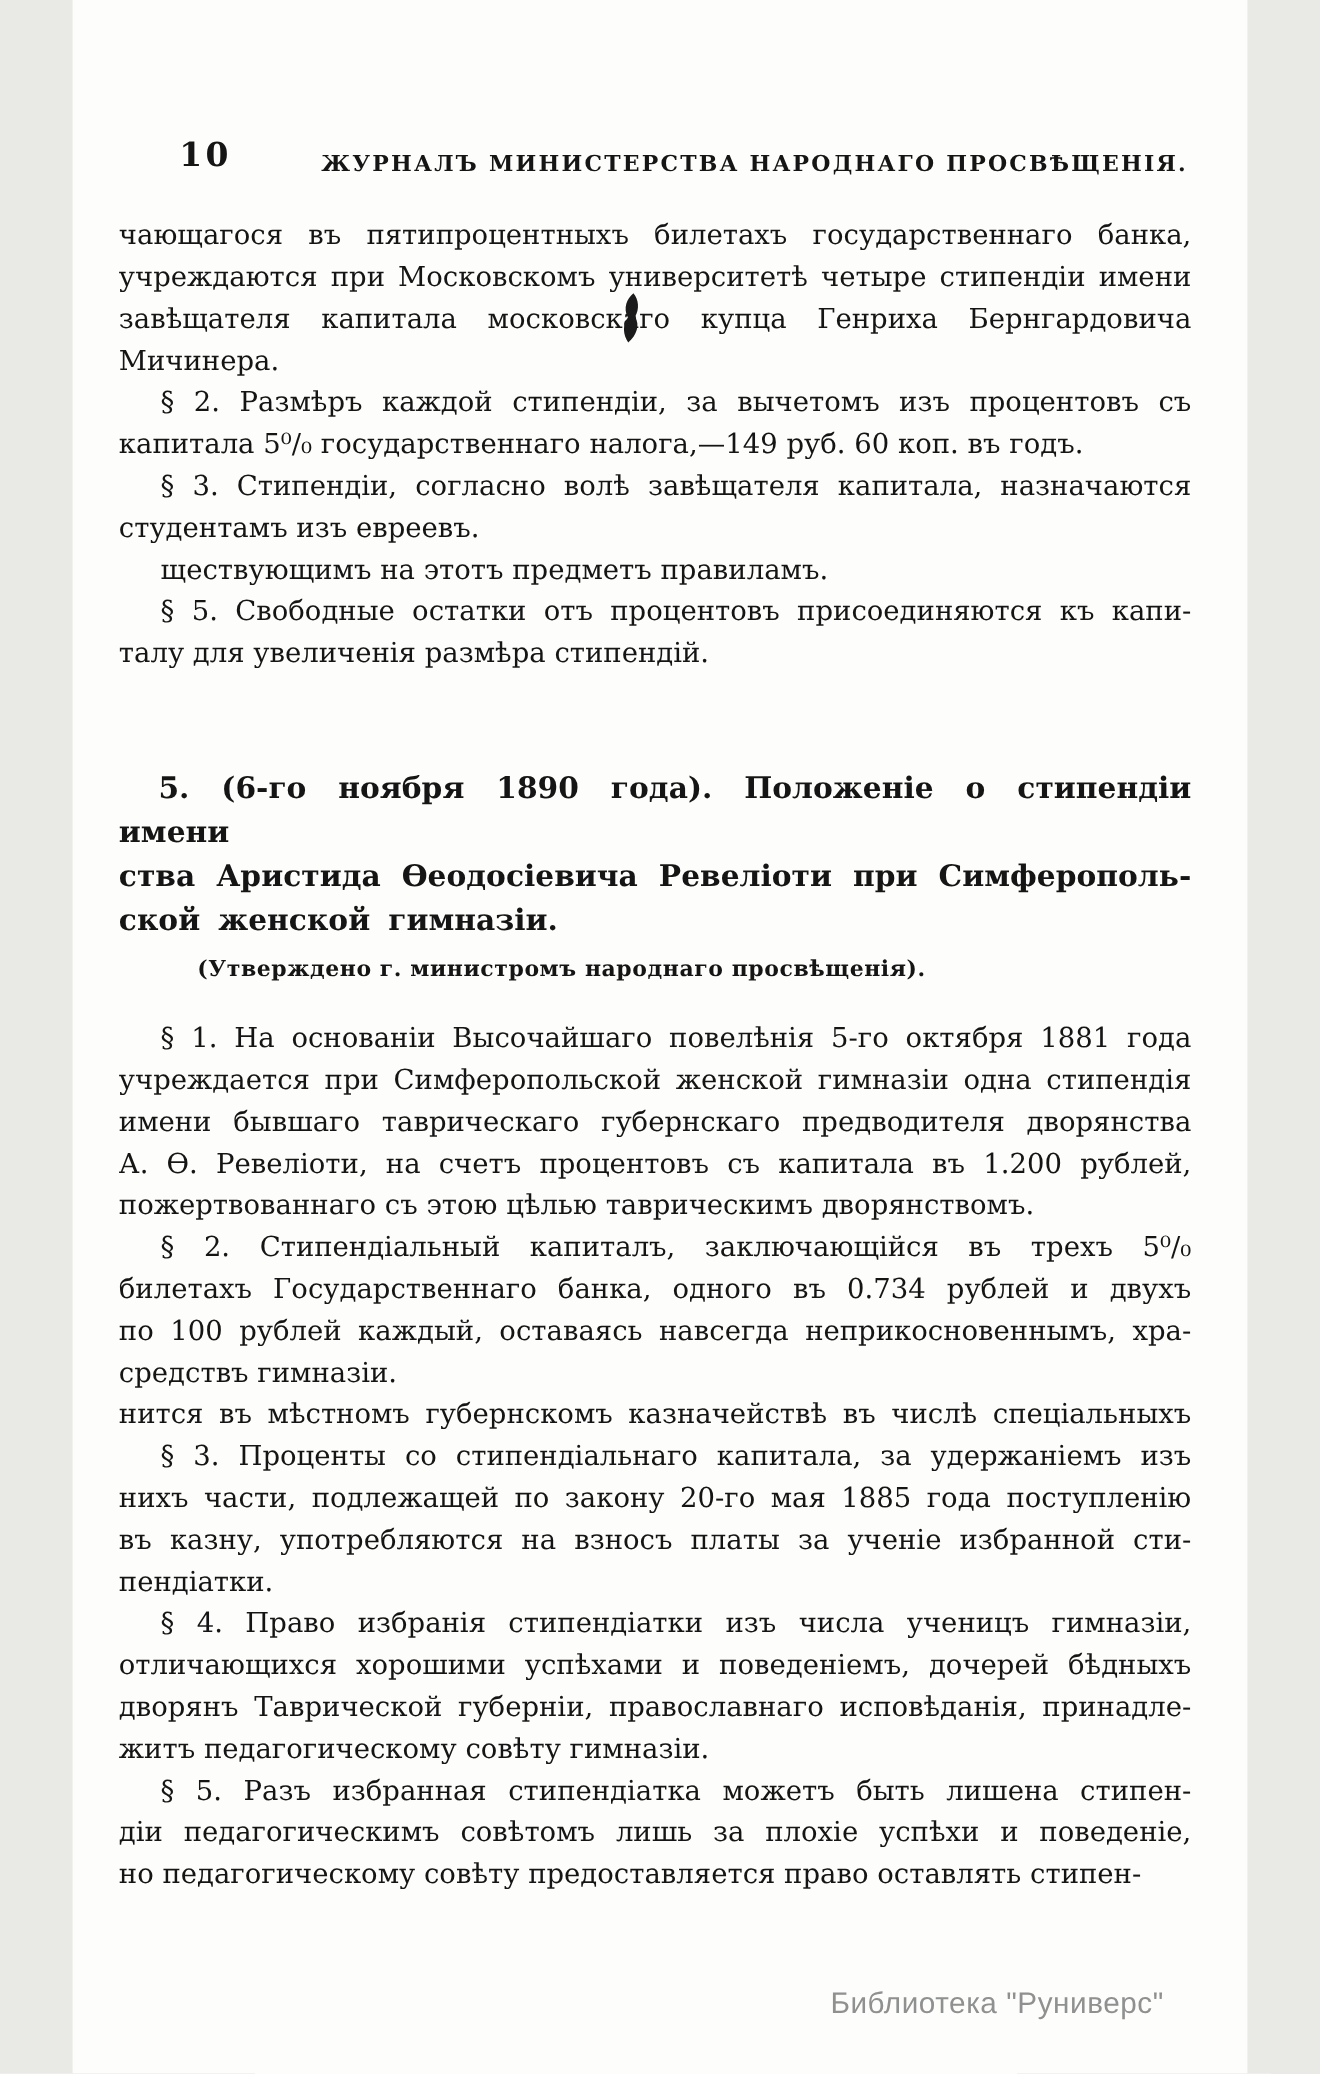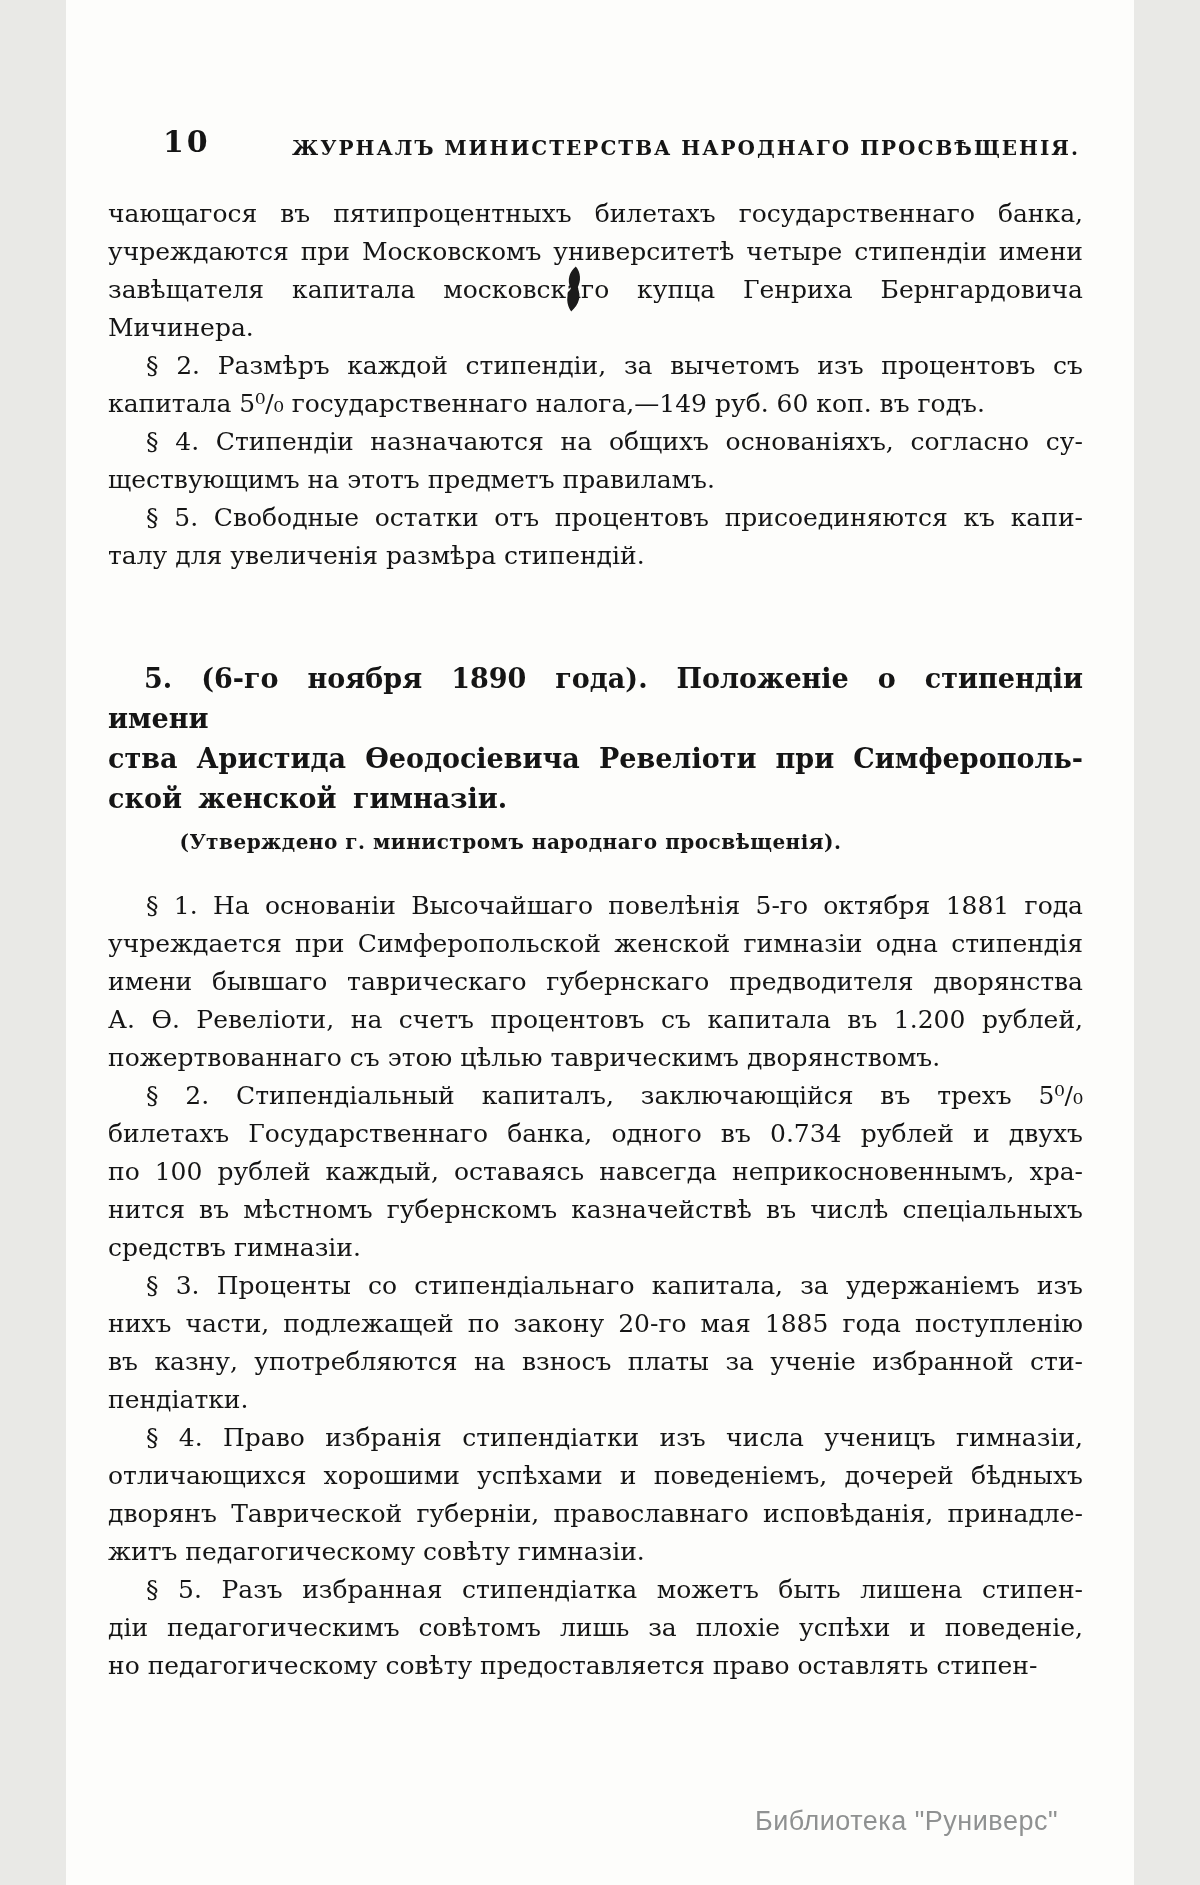--- a/index.html
+++ b/index.html
@@ -68,23 +68,26 @@
       <div class="line">учреждаются при Московскомъ университетѣ четыре стипендіи имени</div>
       <div class="line">завѣщателя капитала московскаго купца Генриха Бернгардовича</div>
       <div class="line last">Мичинера.</div>
     </div>
 
     <div class="para indent">
       <div class="line">§ 2. Размѣръ каждой стипендіи, за вычетомъ изъ процентовъ съ</div>
       <div class="line last">капитала 5⁰/₀ государственнаго налога,—149 руб. 60 коп. въ годъ.</div>
     </div>
 
+    <div class="para indent">
+      <div class="line">§ 3. Стипендіи, согласно волѣ завѣщателя капитала, назначаются</div>
+      <div class="line last">студентамъ изъ евреевъ.</div>
+    </div>
 
     <div class="para indent">
-      <div class="line">§ 4. Стипендіи назначаются на общихъ основаніяхъ, согласно су-</div>
       <div class="line last">ществующимъ на этотъ предметъ правиламъ.</div>
     </div>
 
     <div class="para indent">
       <div class="line">§ 5. Свободные остатки отъ процентовъ присоединяются къ капи-</div>
       <div class="line last">талу для увеличенія размѣра стипендій.</div>
     </div>
 
     <div class="para heading">
       <div class="line">5. (6-го ноября 1890 года). Положеніе о стипендіи имени</div>
@@ -99,22 +102,22 @@
       <div class="line">учреждается при Симферопольской женской гимназіи одна стипендія</div>
       <div class="line">имени бывшаго таврическаго губернскаго предводителя дворянства</div>
       <div class="line">А. Ѳ. Ревеліоти, на счетъ процентовъ съ капитала въ 1.200 рублей,</div>
       <div class="line last">пожертвованнаго съ этою цѣлью таврическимъ дворянствомъ.</div>
     </div>
 
     <div class="para indent">
       <div class="line">§ 2. Стипендіальный капиталъ, заключающійся въ трехъ 5⁰/₀</div>
       <div class="line">билетахъ Государственнаго банка, одного въ 0.734 рублей и двухъ</div>
       <div class="line">по 100 рублей каждый, оставаясь навсегда неприкосновеннымъ, хра-</div>
+      <div class="line last">средствъ гимназіи.</div>
       <div class="line">нится въ мѣстномъ губернскомъ казначействѣ въ числѣ спеціальныхъ</div>
-      <div class="line last">средствъ гимназіи.</div>
     </div>
 
     <div class="para indent">
       <div class="line">§ 3. Проценты со стипендіальнаго капитала, за удержаніемъ изъ</div>
       <div class="line">нихъ части, подлежащей по закону 20-го мая 1885 года поступленію</div>
       <div class="line">въ казну, употребляются на взносъ платы за ученіе избранной сти-</div>
       <div class="line last">пендіатки.</div>
     </div>
 
     <div class="para indent">

